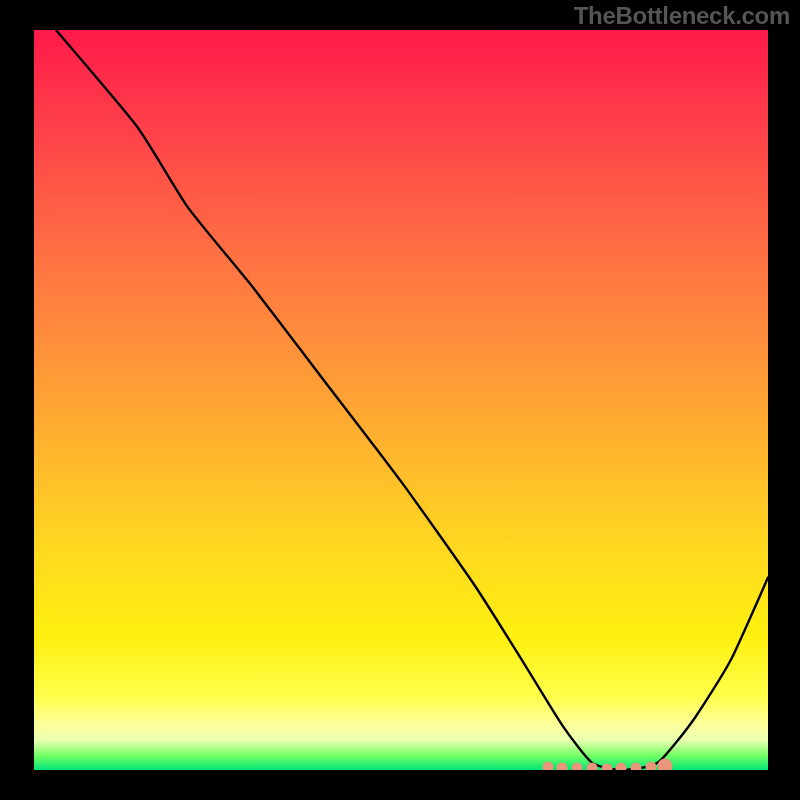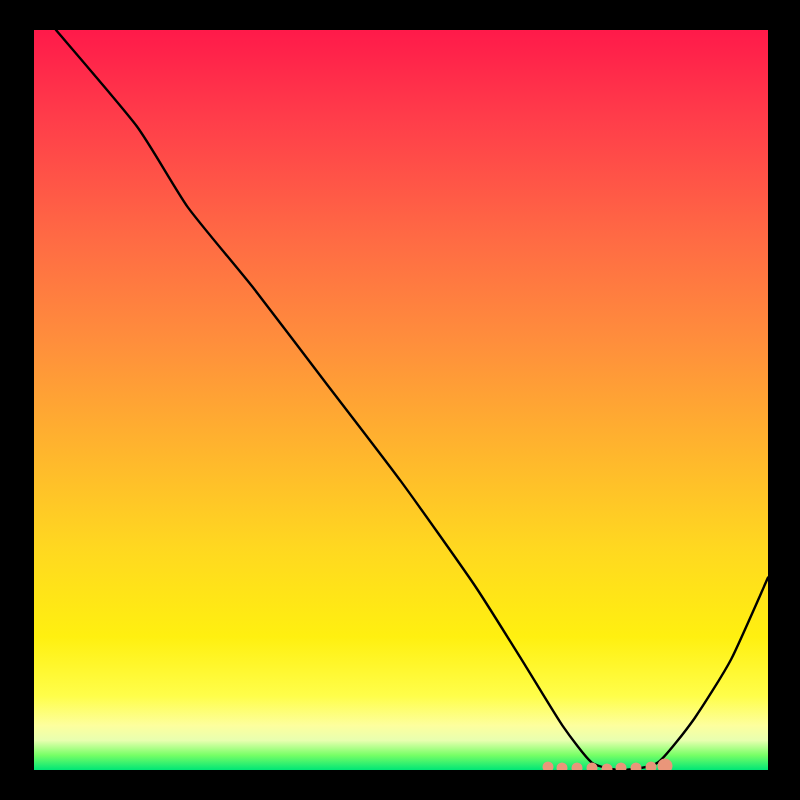--- a/index.html
+++ b/index.html
@@ -76,20 +76,21 @@
   .dot.big {
     width: 15px;
     height: 15px;
   }
 </style>
 </head>
 <body>
 
 <div class="container">
 
+  <div class="watermark">TheBottleneck.com</div>
 
   <div class="plot-area">
     <div class="gradient-bg"></div>
 
     <svg class="curve" viewBox="0 0 734 740" preserveAspectRatio="none">
       <path id="curve-path" fill="none" stroke="#000" stroke-width="2.4" stroke-linecap="round" stroke-linejoin="round" d="M 22.0 0.0 C 30.1 9.6, 89.5 78.4, 102.8 96.2 C 116.0 114.0, 142.4 161.3, 154.1 177.6 C 165.9 193.9, 206.3 241.2, 220.2 259.0 C 234.1 276.8, 278.9 336.0, 293.6 355.2 C 308.3 374.4, 352.3 431.4, 367.0 451.4 C 381.7 471.4, 427.9 536.5, 440.4 555.0 C 452.9 573.5, 483.0 622.3, 491.8 636.4 C 500.6 650.5, 521.9 686.0, 528.5 695.6 C 535.1 705.2, 552.0 728.2, 557.8 732.6 C 563.7 737.0, 580.6 740.0, 587.2 740.0 C 593.8 740.0, 616.6 737.8, 623.9 732.6 C 631.2 727.4, 653.3 698.6, 660.6 688.2 C 667.9 677.8, 690.0 643.1, 697.3 629.0 C 704.6 614.9, 730.3 555.7, 734.0 547.6"></path>
     </svg>
 
     <div class="dots" id="dots">
         <div class="dot" style="left: 513.8px; top: 737.04px;"></div>

